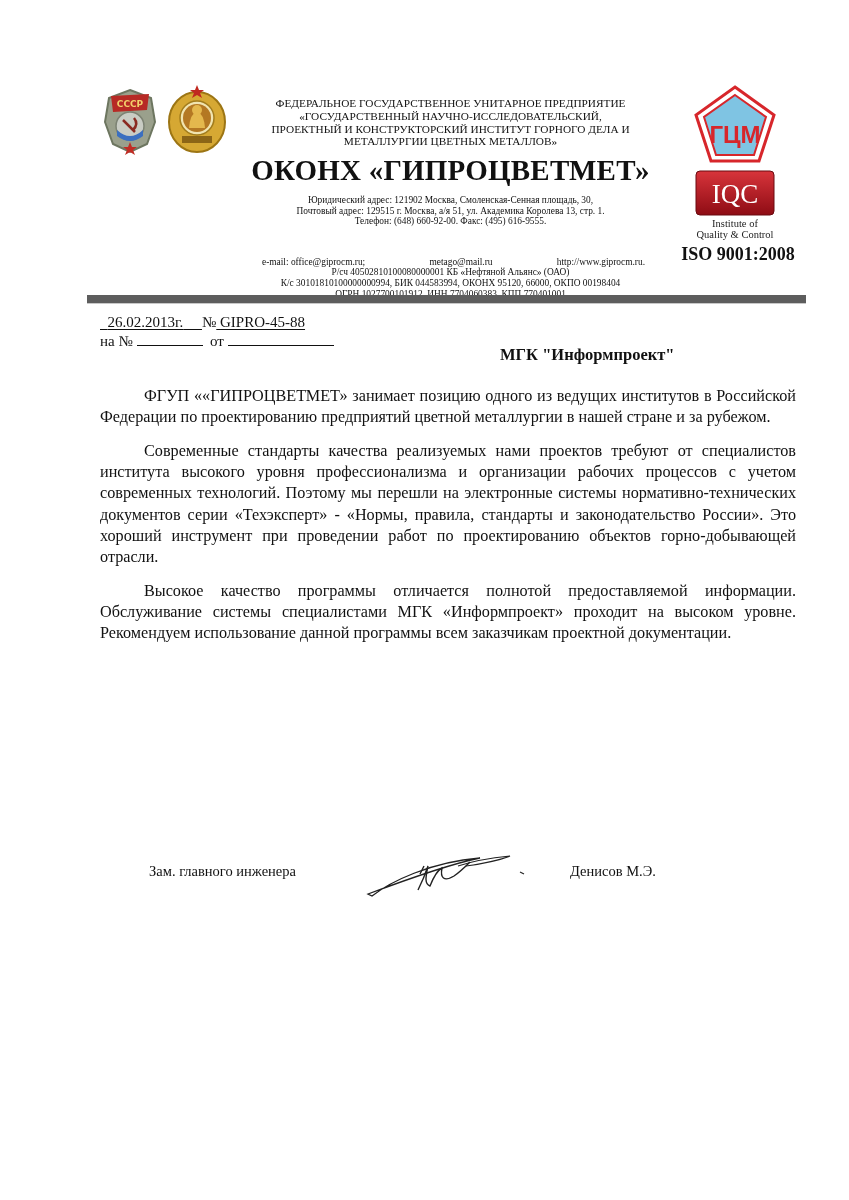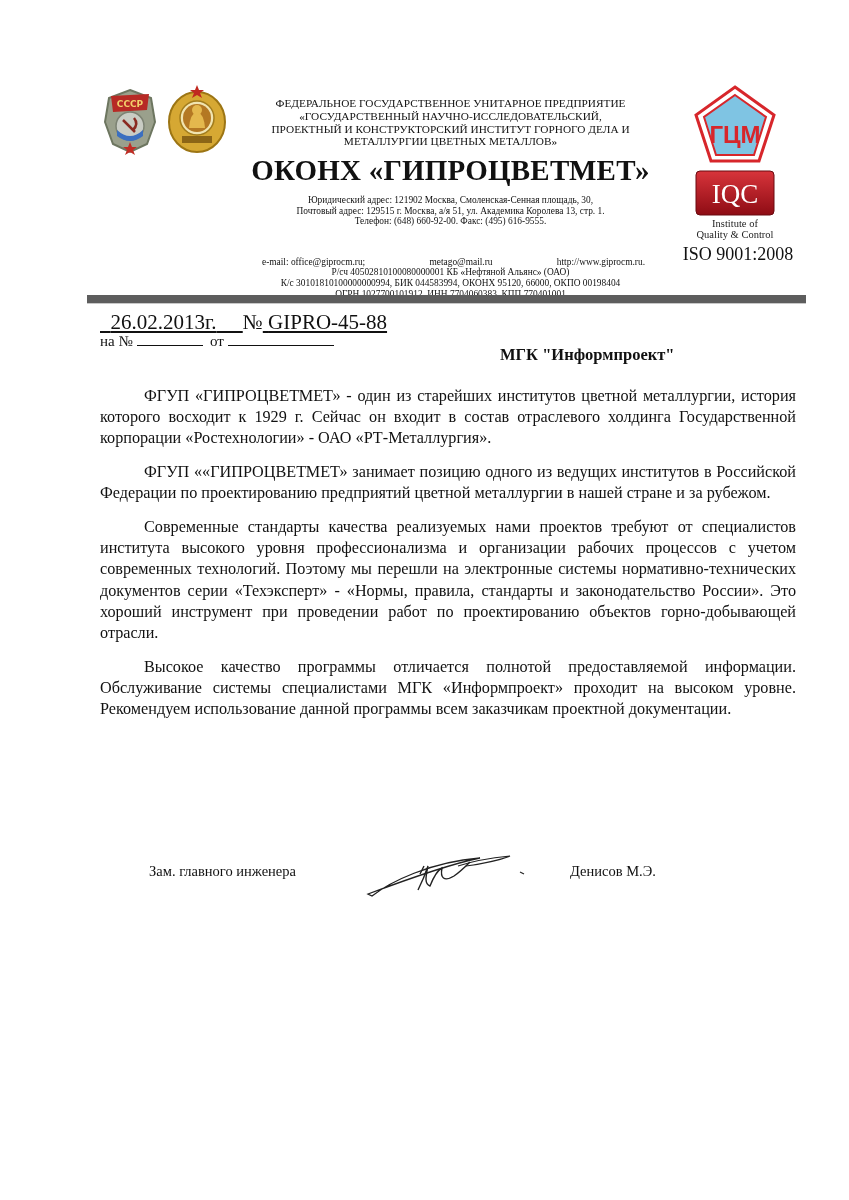--- a/index.html
+++ b/index.html
@@ -10,37 +10,37 @@
     .abs { position: absolute; }
 
     
     #medal-red { left: 101px; top: 86px; width: 58px; height: 70px; }
     #medal-gold { left: 166px; top: 84px; width: 62px; height: 72px; }
     #tsm-logo { left: 694px; top: 85px; width: 82px; height: 78px; }
     #iqc-logo { left: 695px; top: 170px; width: 80px; height: 46px; }
     #iqc-sub { left: 680px; top: 218px; width: 110px; text-align: center;
       font-size: 10.5px; line-height: 11px; color: #222; }
     #iso { left: 676px; top: 244px; width: 124px; text-align: center;
-      font-weight: normal; font-size: 18px; color: #111; }
+      font-weight: bold; font-size: 18px; color: #111; }
 
     
     #org-head { left: 248px; top: 97px; width: 405px; text-align: center;
       font-weight: normal; font-size: 11.3px; line-height: 12.8px; }
     #org-short { left: 248px; top: 153px; width: 405px; text-align: center;
       font-weight: bold; font-size: 29px; line-height: 34px; letter-spacing: 0.2px; }
     #org-details { left: 248px; top: 195px; width: 405px; text-align: center;
       font-weight: normal; font-size: 9.4px; line-height: 10.6px; }
     #org-details .row-split { display: flex; justify-content: space-between; padding: 0 8px 0 14px; margin-top: 30px; }
     #org-details .row-split span { display: inline-block; }
 
     #divider { left: 87px; top: 295px; width: 719px; height: 8px; background: #5d5d5d;
       box-shadow: 0 1px 0 #c8c8c8; }
 
     
-    #ref-line-1 { left: 100px; top: 314px; font-size: 21px; line-height: 17px; white-space: pre; }
+    #ref-line-1 { left: 100px; top: 314px; font-size: 15px; line-height: 17px; white-space: pre; }
     #ref-line-2 { left: 100px; top: 332px; font-size: 15px; line-height: 17px; white-space: pre; }
     .u { text-decoration: underline; text-underline-offset: 2px; }
     .blank { display: inline-block; border-bottom: 1px solid #111; height: 13px; vertical-align: baseline; }
 
     #recipient { left: 500px; top: 345px; font-weight: bold; font-size: 16.5px; }
 
     
     #body { left: 100px; top: 386px; width: 696px; font-size: 16.2px; line-height: 21.2px;
       text-align: justify; }
     #body p { margin: 0 0 12.5px 0; text-indent: 44px; }
@@ -115,21 +115,20 @@
 <div id="iso" class="abs">ISO 9001:2008</div>
 
 <div id="divider" class="abs"></div>
 
 <div id="ref-line-1" class="abs"><span class="u">  <span>26.02.2013г.</span>     </span><span>№</span><span class="u"> <span>GIPRO-45-88</span></span></div>
 <div id="ref-line-2" class="abs"><span>на №</span> <span class="blank" style="width:66px"></span>  <span>от</span> <span class="blank" style="width:106px"></span></div>
 
 <div id="recipient" class="abs">МГК "Информпроект"</div>
 
 <div id="body" class="abs">
-  <p>ФГУП  «ГИПРОЦВЕТМЕТ» - один из старейших институтов цветной металлургии, история которого восходит к 1929 г. Сейчас он входит в состав отраслевого холдинга Государственной корпорации «Ростехнологии» - ОАО «РТ-Металлургия».</p>
   <p>ФГУП ««ГИПРОЦВЕТМЕТ» занимает позицию одного из ведущих институтов в Российской Федерации по проектированию предприятий цветной металлургии в нашей стране и за рубежом.</p>
   <p>Современные стандарты качества  реализуемых нами проектов требуют от специалистов института высокого уровня профессионализма и организации рабочих процессов с учетом современных технологий. Поэтому  мы перешли на электронные системы нормативно-технических документов серии «Техэксперт» - «Нормы, правила, стандарты и законодательство России». Это хороший инструмент при проведении работ по проектированию объектов горно-добывающей отрасли.</p>
   <p>Высокое качество программы отличается полнотой предоставляемой информации. Обслуживание системы  специалистами МГК «Информпроект» проходит на высоком уровне. Рекомендуем использование данной программы всем заказчикам проектной документации.</p>
 </div>
 
 <div id="sig-title" class="abs">Зам. главного инженера</div>
 <svg id="signature" class="abs" viewBox="0 0 170 46">
   <path d="M12,44 C30,30 70,10 120,6 C90,12 40,30 8,42 Z" fill="none" stroke="#222" stroke-width="1.3"></path>
   <path d="M60,22 L64,14 M58,38 C62,30 66,20 68,14 C66,24 64,32 70,34 C74,24 78,18 82,16 C80,26 84,30 94,24 C100,20 106,14 110,10" fill="none" stroke="#222" stroke-width="1.4"></path>
   <path d="M98,14 C110,10 130,6 150,4 C140,8 120,12 106,14" fill="none" stroke="#222" stroke-width="1.2"></path>

